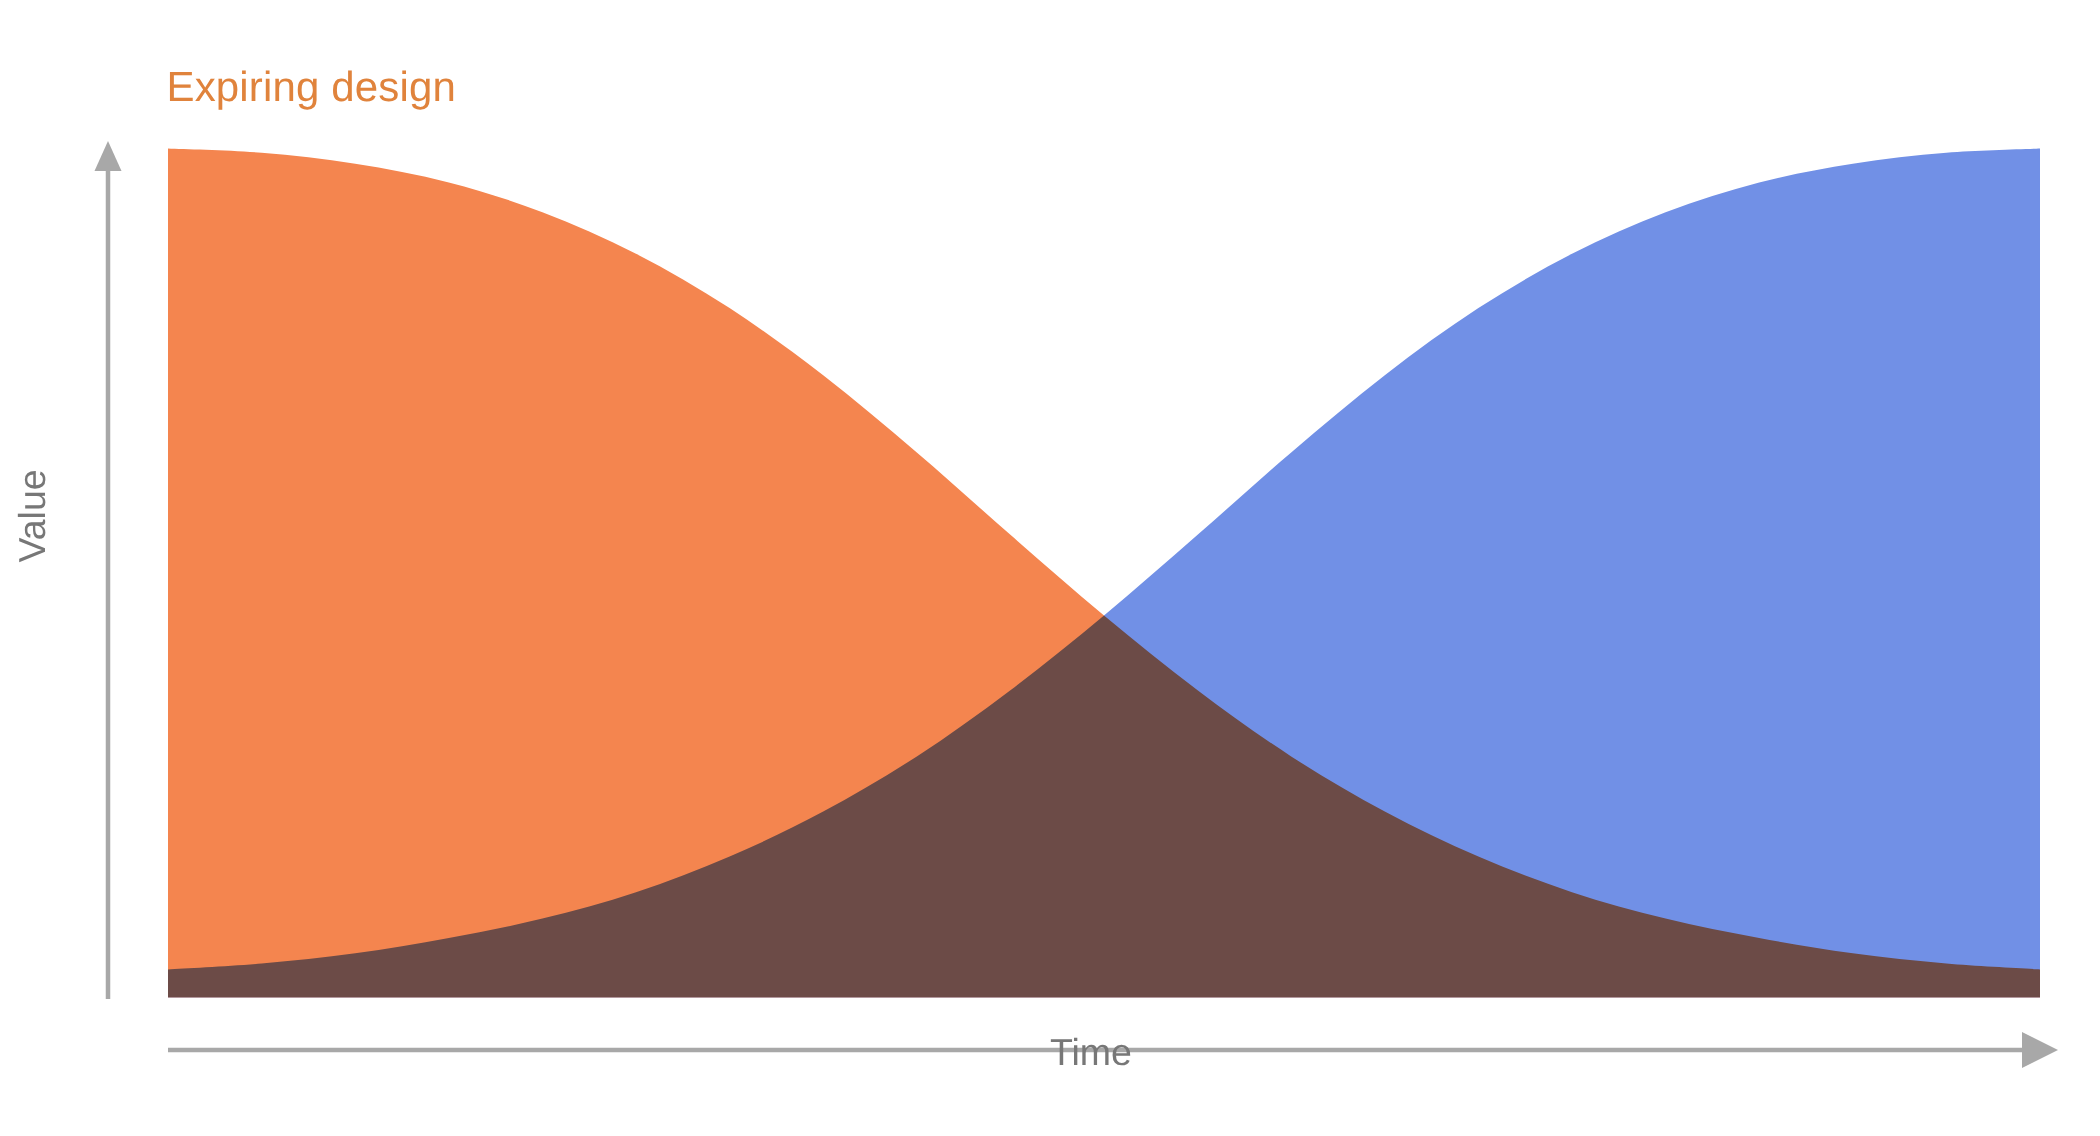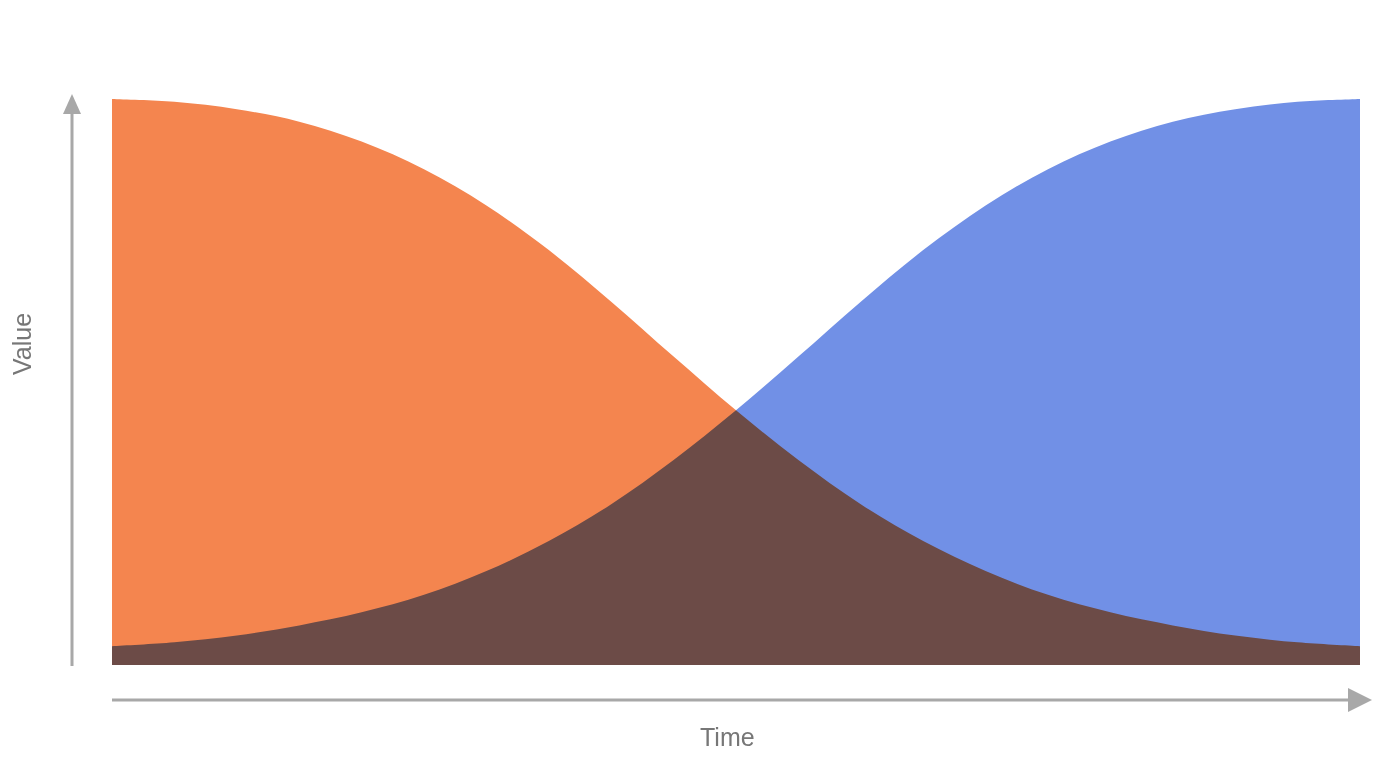--- a/index.html
+++ b/index.html
@@ -48,40 +48,41 @@
     line-height: 1;
   }
   #axis-title-value {
     left: 10px;
     top: 375px;
     transform: rotate(-90deg);
     transform-origin: left top;
   }
   #axis-title-time {
     left: 700px;
-    top: 725px;
+    top: 690px;
   }
 
   
   #plot-svg {
     position: absolute;
     left: 0;
     top: 0;
     width: 1400px;
     height: 757px;
   }
   .area-path { mix-blend-mode: multiply; }
   .axis-line { stroke: #a8a8a8; stroke-width: 3; }
   .axis-arrow { fill: #a8a8a8; }
 </style>
 </head>
 <body>
 
 <div id="stage">
 
+  <div id="label-expiring" class="series-label">Expiring design</div>
 
 
   <svg id="plot-svg" viewBox="0 0 1400 757" preserveAspectRatio="none">
 
     <path id="area-expiring" class="area-path" d="M 112.00 99.00 C 122.40 99.47, 153.60 100.13, 174.40 101.83 C 195.20 103.53, 216.00 105.89, 236.80 109.19 C 257.60 112.49, 278.40 116.26, 299.20 121.64 C 320.00 127.02, 340.80 133.53, 361.60 141.45 C 382.40 149.37, 403.20 158.52, 424.00 169.18 C 444.80 179.84, 465.60 191.92, 486.40 205.41 C 507.20 218.90, 528.00 234.09, 548.80 250.12 C 569.60 266.16, 590.40 283.89, 611.20 301.63 C 632.00 319.36, 652.80 338.42, 673.60 356.53 C 694.40 374.64, 715.20 393.04, 736.00 410.30 C 756.80 427.56, 777.60 444.45, 798.40 460.11 C 819.20 475.77, 840.00 490.77, 860.80 504.26 C 881.60 517.75, 902.40 529.91, 923.20 541.05 C 944.00 552.18, 964.80 562.08, 985.60 571.04 C 1006.40 580.01, 1027.20 587.93, 1048.00 594.82 C 1068.80 601.70, 1089.60 607.27, 1110.40 612.36 C 1131.20 617.46, 1152.00 621.51, 1172.80 625.38 C 1193.60 629.25, 1214.40 632.74, 1235.20 635.57 C 1256.00 638.40, 1276.80 640.57, 1297.60 642.36 C 1318.40 644.15, 1349.60 645.66, 1360.00 646.32 L 1360.00 665.00 L 112.00 665.00 Z" fill="#f4854f"></path>
 
     <path id="area-compounding" class="area-path" d="M 112.00 646.32 C 122.40 645.66, 153.60 644.15, 174.40 642.36 C 195.20 640.57, 216.00 638.40, 236.80 635.57 C 257.60 632.74, 278.40 629.25, 299.20 625.38 C 320.00 621.51, 340.80 617.46, 361.60 612.36 C 382.40 607.27, 403.20 601.70, 424.00 594.82 C 444.80 587.93, 465.60 580.01, 486.40 571.04 C 507.20 562.08, 528.00 552.18, 548.80 541.05 C 569.60 529.91, 590.40 517.75, 611.20 504.26 C 632.00 490.77, 652.80 475.77, 673.60 460.11 C 694.40 444.45, 715.20 427.56, 736.00 410.30 C 756.80 393.04, 777.60 374.64, 798.40 356.53 C 819.20 338.42, 840.00 319.36, 860.80 301.63 C 881.60 283.89, 902.40 266.16, 923.20 250.12 C 944.00 234.09, 964.80 218.90, 985.60 205.41 C 1006.40 191.92, 1027.20 179.84, 1048.00 169.18 C 1068.80 158.52, 1089.60 149.37, 1110.40 141.45 C 1131.20 133.53, 1152.00 127.02, 1172.80 121.64 C 1193.60 116.26, 1214.40 112.49, 1235.20 109.19 C 1256.00 105.89, 1276.80 103.53, 1297.60 101.83 C 1318.40 100.13, 1349.60 99.47, 1360.00 99.00 L 1360.00 665.00 L 112.00 665.00 Z" fill="#7190e6"></path>
 
     <line class="axis-line" x1="72" y1="108" x2="72" y2="666"></line>
     <polygon class="axis-arrow" points="72,94 63,114 81,114"></polygon>

